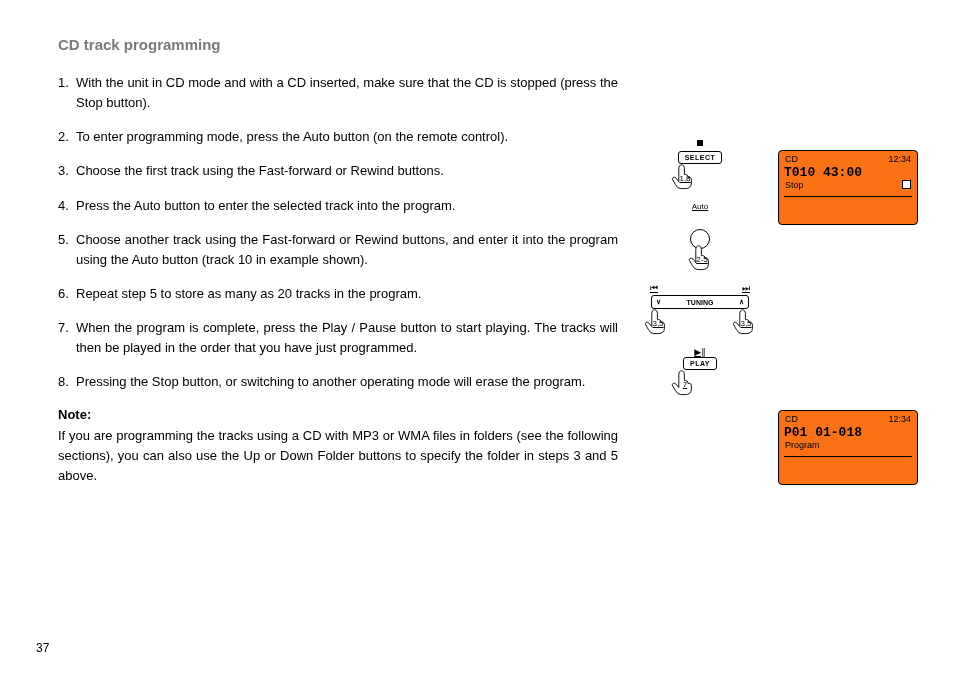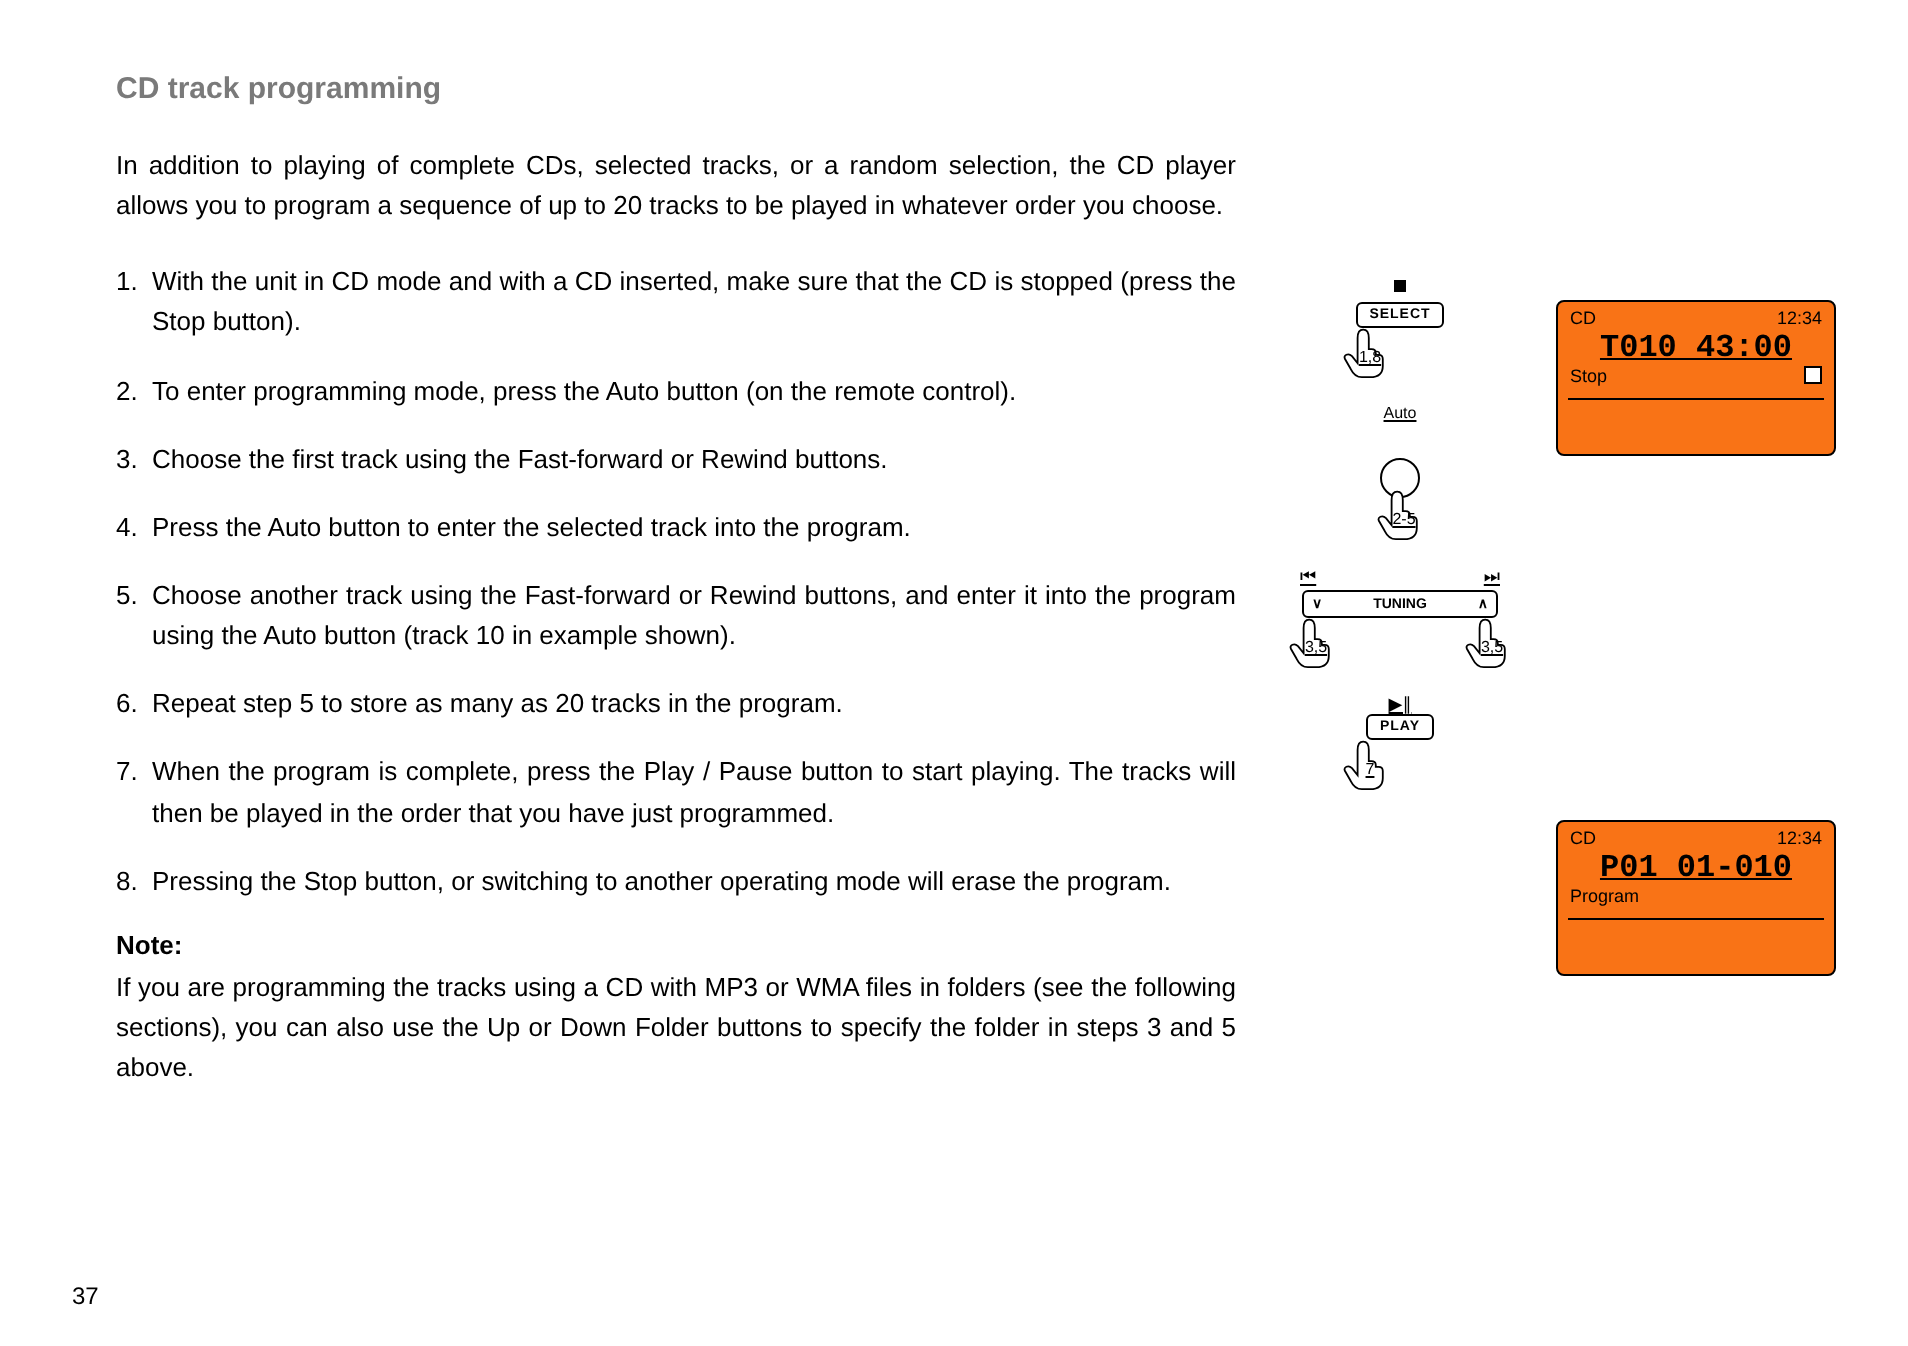--- a/index.html
+++ b/index.html
@@ -143,26 +143,25 @@
     padding: 3px 5px 3px 5px;
   }
   .lcd-top {
     display: flex;
     justify-content: space-between;
     font-size: 9px;
     border: none;
     padding: 0 1px;
   }
   .lcd-title {
-    font-size: 16px;
+    font-size: 13px;
     font-weight: bold;
     font-family: "Courier New", monospace;
-    text-align: center;
+    text-align: left;
     margin: 1px 0 0;
-    text-decoration: underline;
   }
   .lcd-sub {
     font-size: 9px;
     display: flex;
     justify-content: space-between;
     padding: 0 1px 2px;
   }
   .lcd-divider {
     border-top: 1px solid #000;
     margin: 4px 0 0;
@@ -174,21 +173,20 @@
     display:inline-block;width:7px;height:7px;border:1px solid #000;background:#fff;
   }
 </style>
 </head>
 <body>
 
 <div class="page">
 
   <div class="heading">CD track programming</div>
 
-  <div class="intro">In addition to playing of complete CDs, selected tracks, or a random selection, the CD player allows you to program a sequence of up to 20 tracks to be played in whatever order you choose.</div>
 
   <div class="steps">
     <div class="step">
       <div class="num">1.</div>
       <div class="txt">With the unit in CD mode and with a CD inserted, make sure that the CD is stopped (press the Stop button).</div>
     </div>
     <div class="step">
       <div class="num">2.</div>
       <div class="txt">To enter programming mode, press the Auto button (on the remote control).</div>
     </div>
@@ -307,21 +305,21 @@
       <span class="stop-icon"></span>
     </div>
     <div class="lcd-divider"></div>
   </div>
 
   <div class="lcd lcd2">
     <div class="lcd-top">
       <span>CD</span>
       <span>12:34</span>
     </div>
-    <div class="lcd-title">P01 01-010</div>
+    <div class="lcd-title">P01 01-018</div>
     <div class="lcd-sub">
       <span>Program</span>
       <span></span>
     </div>
     <div class="lcd-divider"></div>
   </div>
 
 </div>
 
 </body></html>

